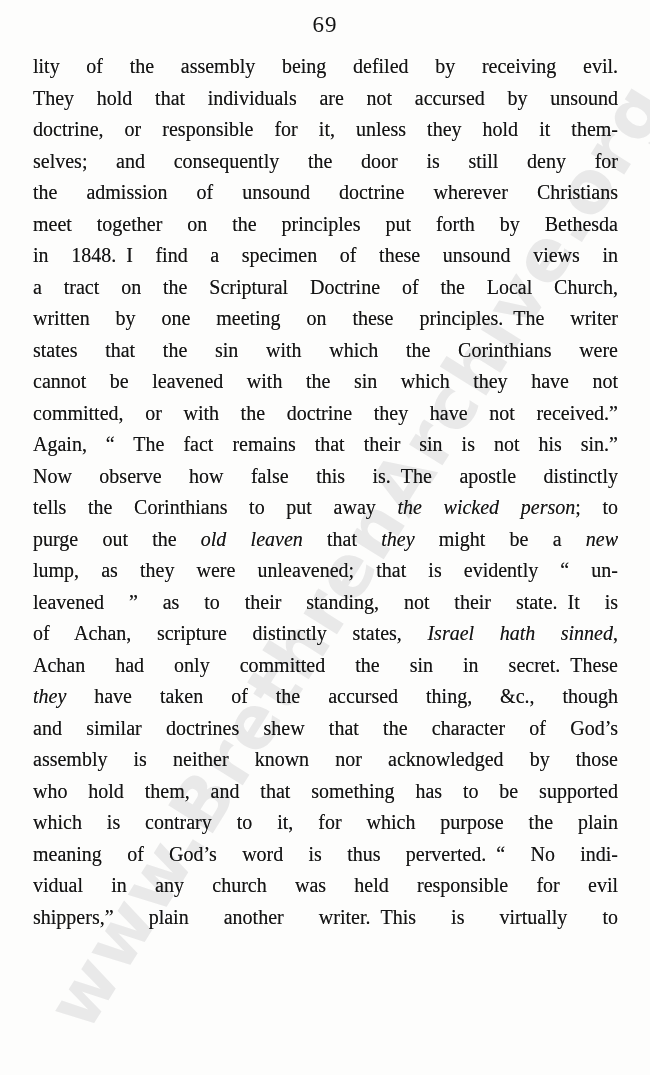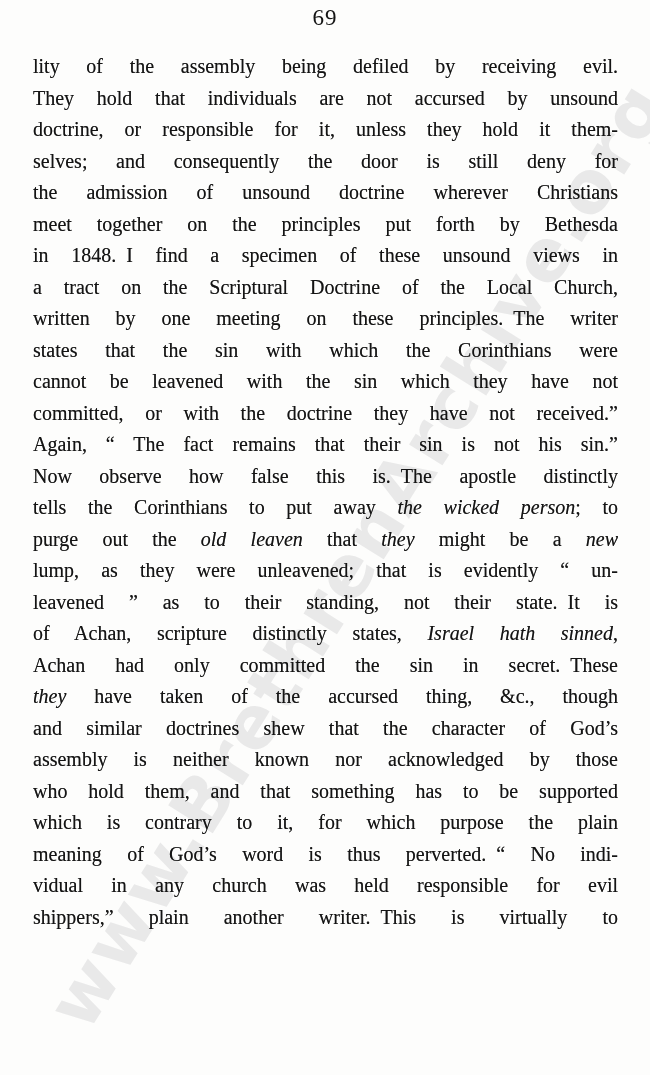--- a/index.html
+++ b/index.html
@@ -24,21 +24,21 @@
     font-size: 72px;
     letter-spacing: 2px;
     color: var(--wm, #e9e9e9);
     white-space: nowrap;
     z-index: 0;
     user-select: none;
   }
 
   .page-number {
     position: absolute;
-    top: 5px;
+    top: 12px;
     left: 0;
     width: 100%;
     text-align: center;
     font-size: 23px;
     letter-spacing: 1px;
     color: var(--ink, #141414);
     z-index: 1;
   }
 
   .text-block {

